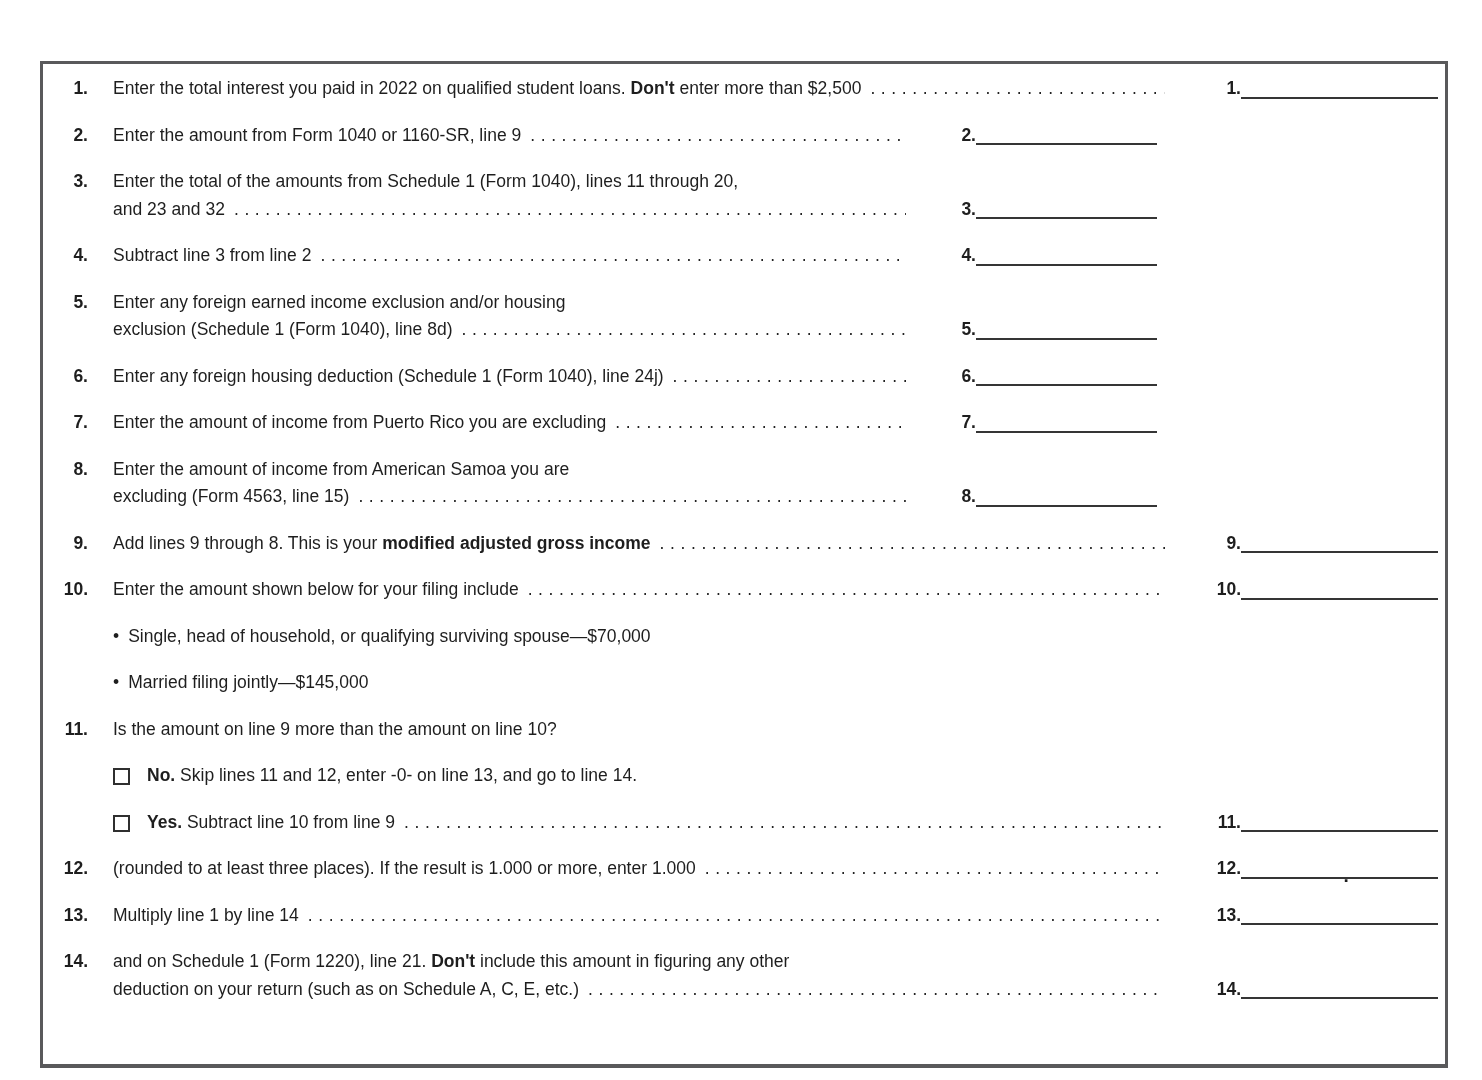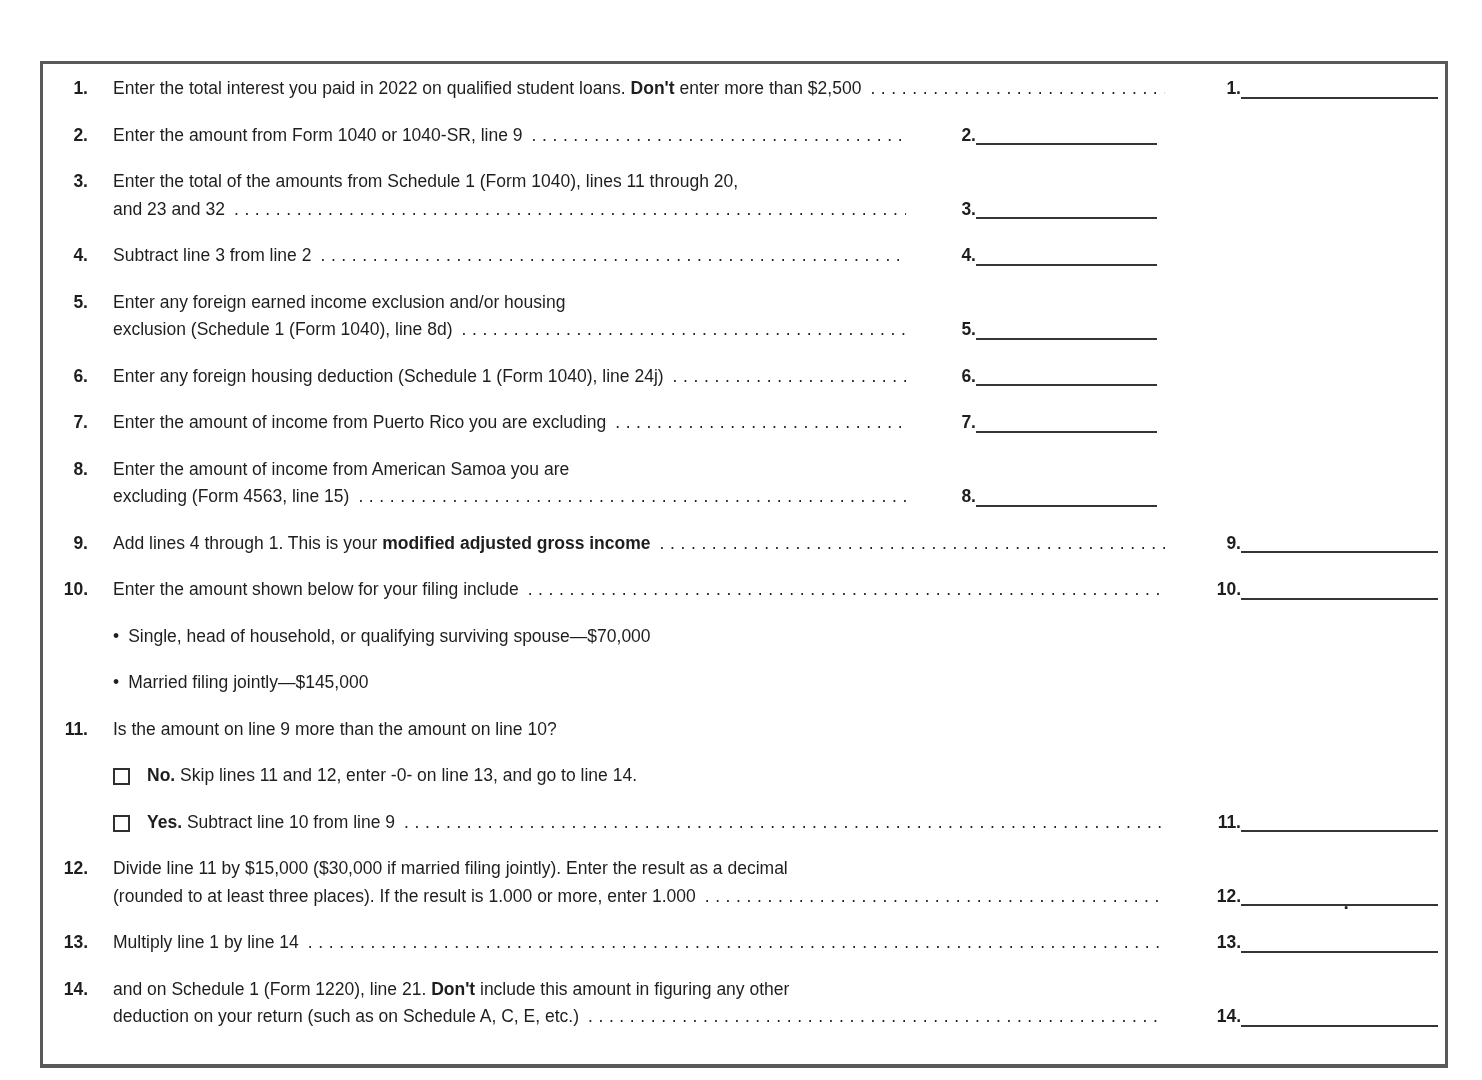--- a/index.html
+++ b/index.html
@@ -82,21 +82,21 @@
               <span class="ans-num">1.</span>
               <span class="ans-line"></span>
             </span>
           </div>
         </div>
       </div>
       <div class="item">
         <div class="num">2.</div>
         <div class="content">
           <div class="row">
-            <span class="seg"><span>Enter the amount from Form 1040 or 1040-SR, line 9</span></span>
+            <span class="seg"><span>Enter the amount from Form 1040 or 1160-SR, line 9</span></span>
             <span class="leader">................................................................................................................................................................</span>
             <span class="ans mid">
               <span class="ans-num">2.</span>
               <span class="ans-line"></span>
             </span>
             <span class="spacer-mid"></span>
           </div>
         </div>
       </div>
       <div class="item">
@@ -189,21 +189,21 @@
               <span class="ans-line"></span>
             </span>
             <span class="spacer-mid"></span>
           </div>
         </div>
       </div>
       <div class="item">
         <div class="num">9.</div>
         <div class="content">
           <div class="row">
-            <span class="seg"><span>Add lines 4 through 1. This is your </span><span class="b">modified adjusted gross income</span></span>
+            <span class="seg"><span>Add lines 9 through 8. This is your </span><span class="b">modified adjusted gross income</span></span>
             <span class="leader">................................................................................................................................................................</span>
             <span class="ans right">
               <span class="ans-num">9.</span>
               <span class="ans-line"></span>
             </span>
           </div>
         </div>
       </div>
       <div class="item">
         <div class="num">10.</div>
@@ -243,23 +243,20 @@
             <span class="ans right">
               <span class="ans-num">11.</span>
               <span class="ans-line"></span>
             </span>
           </div>
         </div>
       </div>
       <div class="item">
         <div class="num">12.</div>
         <div class="content">
-          <div class="row">
-            <span class="seg"><span>Divide line 11 by $15,000 ($30,000 if married filing jointly). Enter the result as a decimal</span></span>
-          </div>
           <div class="row">
             <span class="seg"><span>(rounded to at least three places). If the result is 1.000 or more, enter 1.000</span></span>
             <span class="leader">................................................................................................................................................................</span>
             <span class="ans right">
               <span class="ans-num">12.</span>
               <span class="ans-line">
                 <span class="dp">.</span>
               </span>
             </span>
           </div>

